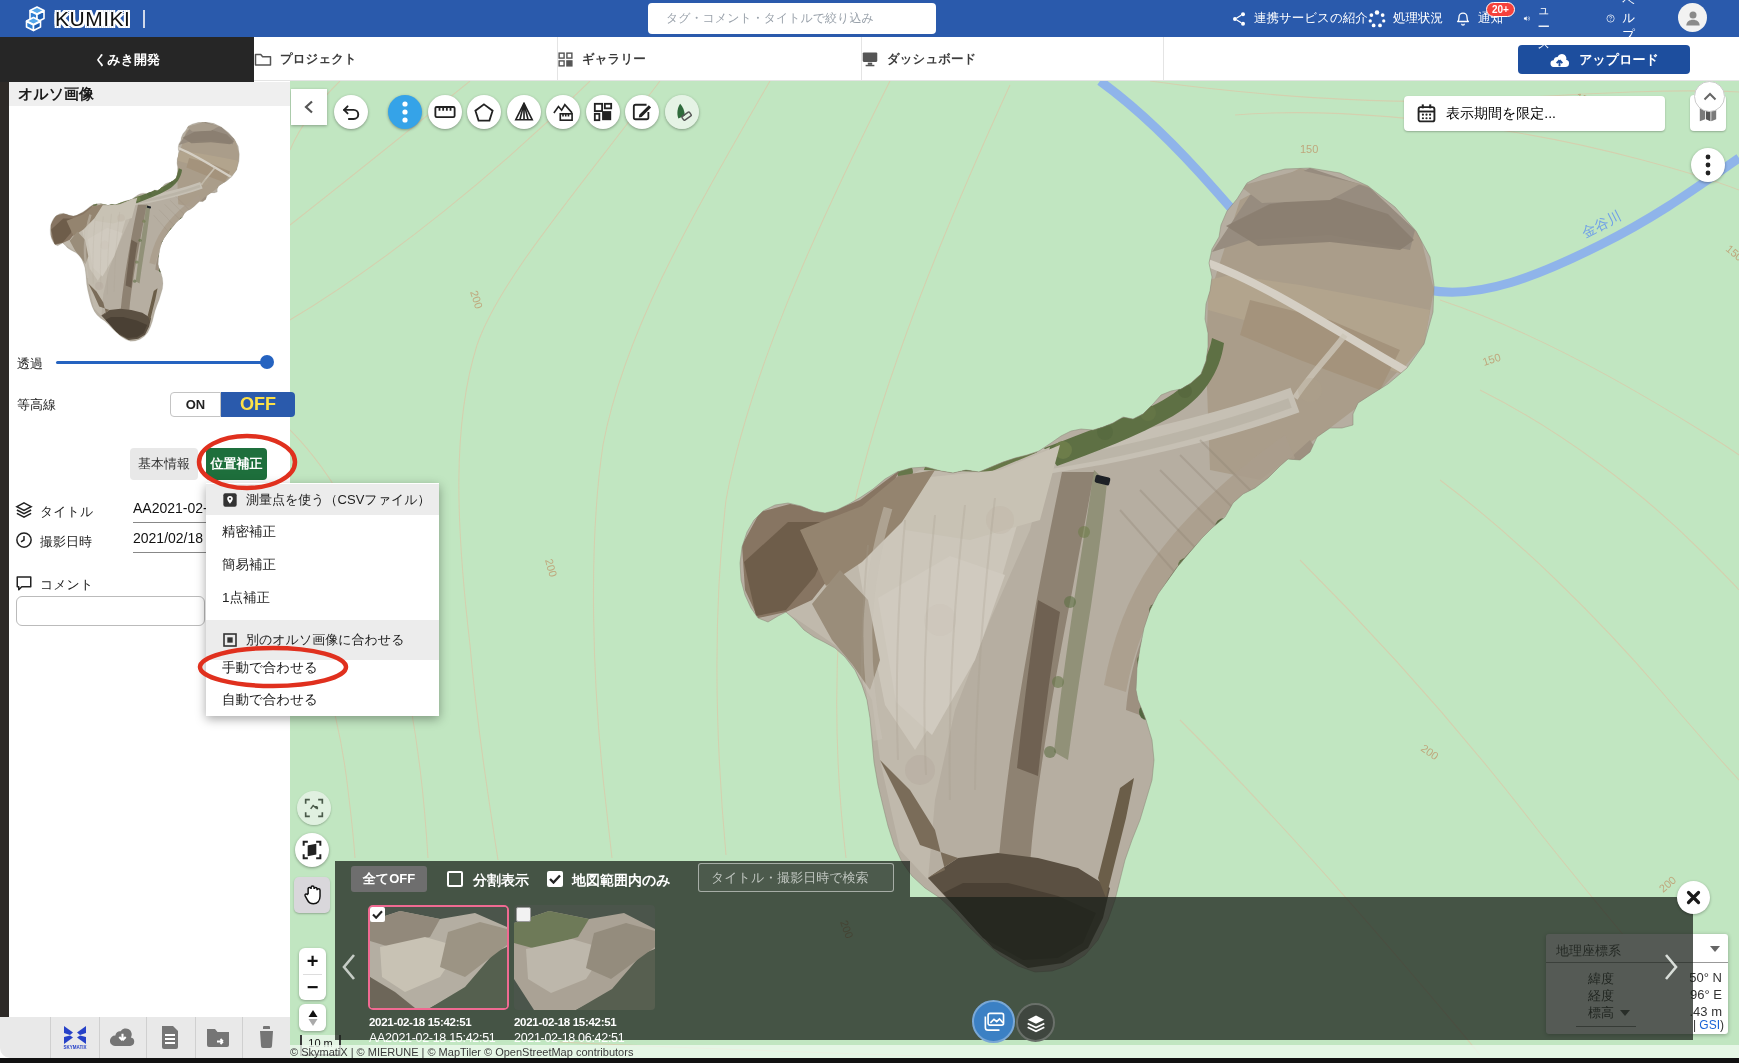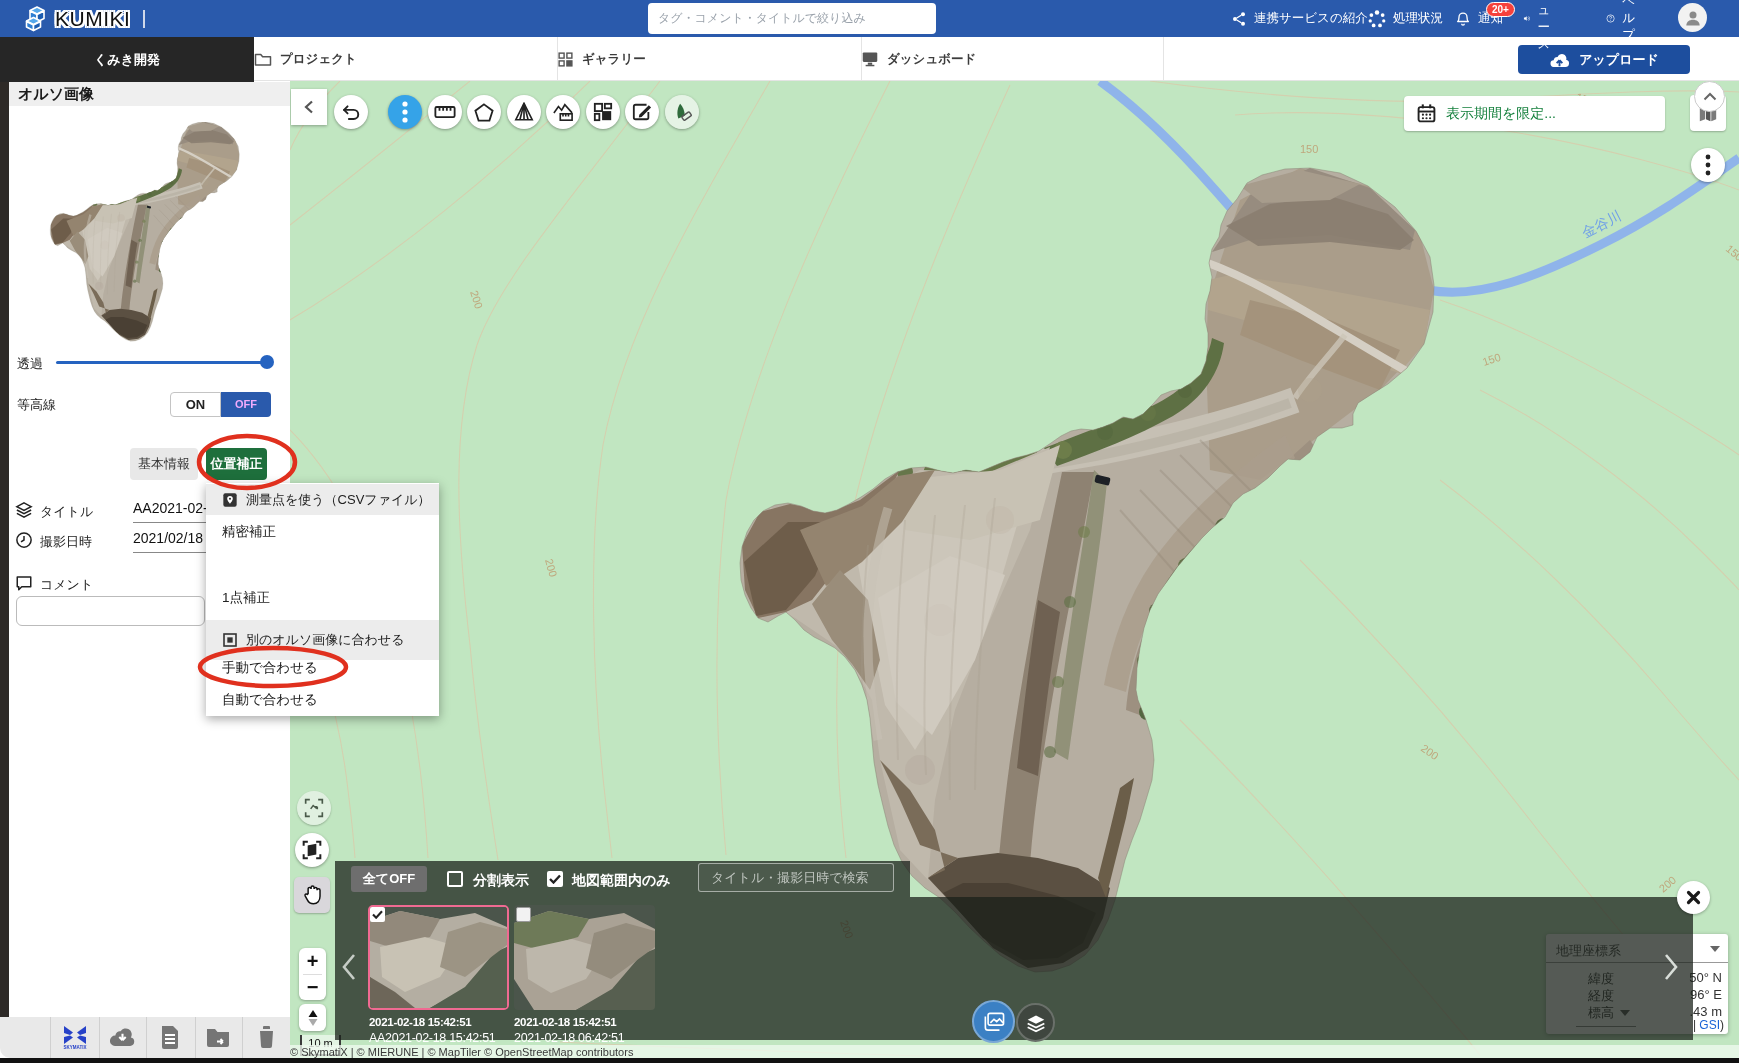--- a/index.html
+++ b/index.html
@@ -4,40 +4,40 @@
 <style>
 *{margin:0;padding:0;box-sizing:border-box}
 body{font-family:"Liberation Sans",sans-serif}
 #page{position:relative;width:1739px;height:1063px;overflow:hidden;background:#c1e6c1;font-family:"Liberation Sans",sans-serif}
 
 #topbar{position:absolute;left:0;top:0;width:1739px;height:37px;background:#2a5aac;z-index:30}
 #logo{position:absolute;left:24px;top:5px;display:flex;align-items:center}
 #kumikitext{font-size:21px;font-weight:normal;color:#111;letter-spacing:.5px;margin-left:5px;
  text-shadow:-2px -2px 0 #fff,2px -2px 0 #fff,-2px 2px 0 #fff,2px 2px 0 #fff,0 2px 0 #fff,0 -2px 0 #fff,2px 0 0 #fff,-2px 0 0 #fff}
 #logosep{position:absolute;left:143px;top:10px;width:2px;height:18px;background:#cfd8ea}
-#topsearch{position:absolute;left:648px;top:3px;width:288px;height:31px;background:#fff;border-radius:4px;color:#9aa2ab;font-size:12px;line-height:31px;padding-left:10px}
+#topsearch{position:absolute;left:648px;top:3px;width:288px;height:31px;background:#fff;border-radius:4px;color:#9aa2ab;font-size:12px;line-height:31px;padding-left:18px}
 .topitem{display:flex;align-items:center;color:#fff;font-size:12.5px;gap:7px}
 #topright{position:absolute;left:0;top:0;width:1528px;height:37px}
 .topitem{position:absolute;top:0;height:37px}
 #badge{position:absolute;left:31px;top:2px;background:#f6413c;color:#fff;font-size:10px;font-weight:bold;border-radius:8px;padding:1px 5px;border:1px solid #fff}
 #avatar{width:29px;height:29px;border-radius:50%;background:#f2f2f2;display:flex;align-items:center;justify-content:center}
 
 #navrow{position:absolute;left:0;top:37px;width:1739px;height:44px;background:#fff;z-index:29;border-bottom:1px solid #e4e4e4}
 #blacktab{position:absolute;left:0;top:0;width:254px;height:45px;background:#262626;color:#fff;font-size:13px;font-weight:bold;display:flex;align-items:center;justify-content:center}
 .navtab{position:absolute;top:0;height:44px;display:flex;align-items:center;justify-content:flex-start;gap:8px;color:#3c3c3c;font-size:12.5px;font-weight:bold}
 .navsep{position:absolute;top:0;width:1px;height:44px;background:#e4e4e4}
 #upload{position:absolute;left:1518px;top:8px;width:172px;height:29px;background:#1d4e9e;border-radius:4px;color:#fff;font-size:13px;font-weight:bold;display:flex;align-items:center;justify-content:center;gap:9px}
 #chevcirc{position:absolute;left:1694px;top:44px;width:31px;height:31px;border-radius:50%;background:#fff;border:1px solid #ccc;display:flex;align-items:center;justify-content:center}
 
 #map{position:absolute;left:290px;top:81px;width:1449px;height:982px;overflow:hidden;background:#c1e6c1}
 #mapsvg{position:absolute;left:0;top:0}
 
 .circbtn{position:absolute;width:34px;height:34px;border-radius:50%;background:#fff;box-shadow:0 1px 3px rgba(0,0,0,.35);display:flex;align-items:center;justify-content:center;z-index:5}
 #collapse{position:absolute;left:291px;top:89px;width:36px;height:36px;background:#fff;box-shadow:0 1px 3px rgba(0,0,0,.3);display:flex;align-items:center;justify-content:center;z-index:5}
-#dateinput{position:absolute;left:1404px;top:96px;width:261px;height:35px;background:#fff;border-radius:4px;box-shadow:0 1px 2px rgba(0,0,0,.25);display:flex;align-items:center;z-index:5;color:#15803d;font-size:14px}
+#dateinput{position:absolute;left:1404px;top:96px;width:261px;height:35px;background:#fff;border-radius:4px;box-shadow:0 1px 2px rgba(0,0,0,.25);display:flex;align-items:center;z-index:5;color:#000000;font-size:14px}
 #mapbtn{position:absolute;left:1690px;top:95px;width:36px;height:36px;background:#fff;border-radius:4px;box-shadow:0 1px 2px rgba(0,0,0,.25);display:flex;align-items:center;justify-content:center;z-index:5}
 
 #stripbar{position:absolute;left:335px;top:861px;width:575px;height:36px;background:rgba(25,33,25,.74);z-index:6}
 #bigpanel{position:absolute;left:335px;top:897px;width:1358px;height:143px;background:rgba(25,33,25,.74);z-index:6}
 #coordcard{position:absolute;left:1546px;top:934px;width:182px;height:100px;background:#fff;border-radius:3px;box-shadow:0 1px 4px rgba(0,0,0,.3);z-index:5;font-size:13px;color:#333}
 .pz{z-index:7}
 #attrib{position:absolute;left:290px;top:1045px;width:1449px;height:15px;background:rgba(240,250,240,.78);z-index:8;font-size:11px;color:#3a3a3a;text-align:left;line-height:15px;padding-right:12px}
 #botstrip{position:absolute;left:0;top:1058px;width:1739px;height:5px;background:#111;z-index:31}
 
 #sidebar{position:absolute;left:0;top:81px;width:290px;height:982px;background:#fff;z-index:10}
@@ -480,21 +480,21 @@
   <div id="sidehead">オルソ画像</div>
   <div id="sideleft"></div>
   <svg id="thumb" style="position:absolute;left:48px;top:41px" width="194" height="220" viewBox="740 168 696 807">
         <use href="#orthouse"></use>
       </svg>
   <div style="position:absolute;left:17px;top:274px" class="sl">透過</div>
   <div style="position:absolute;left:56px;top:280px;width:211px;height:3px;background:#2563c0;border-radius:2px"></div>
   <div style="position:absolute;left:260px;top:274px;width:14px;height:14px;border-radius:50%;background:#2563c0"></div>
   <div style="position:absolute;left:17px;top:315px" class="sl">等高線</div>
   <div style="position:absolute;left:170px;top:311px;width:51px;height:25px;background:#fff;border:1px solid #c4c4c4;border-radius:4px 0 0 4px;color:#222;font-size:13px;font-weight:bold;text-align:center;line-height:24px">ON</div>
-  <div style="position:absolute;left:221px;top:311px;width:50px;height:25px;background:#2a5aac;border-radius:0 4px 4px 0;color:#f0abfc;font-size:11px;font-weight:bold;text-align:center;line-height:25px">OFF</div>
+  <div style="position:absolute;left:221px;top:311px;width:74px;height:25px;background:#2a5aac;border-radius:0 4px 4px 0;color:#fde047;font-size:18px;font-weight:bold;text-align:center;line-height:25px">OFF</div>
   <div style="position:absolute;left:130px;top:367px;width:68px;height:32px;background:#e8e8e8;border-radius:4px;color:#333;font-size:13px;text-align:center;line-height:32px">基本情報</div>
   <div style="position:absolute;left:206px;top:367px;width:61px;height:32px;background:#1e6f3c;border-radius:4px;color:#fff;font-size:13px;font-weight:bold;text-align:center;line-height:32px">位置補正</div>
 
   <svg style="position:absolute;left:15px;top:420px" width="18" height="18" viewBox="0 0 24 24" fill="none" stroke="#222" stroke-width="2">
         <path d="M12,2.5 L21.5,7.5 L12,12.5 L2.5,7.5 Z"></path>
         <path d="M2.5,12 L12,17 L21.5,12 M2.5,16.5 L12,21.5 L21.5,16.5"></path>
       </svg>
   <div class="sl" style="position:absolute;left:40px;top:422px">タイトル</div>
   <div style="position:absolute;left:133px;top:419px;font-size:14px;color:#111">AA2021-02-1</div>
   <div style="position:absolute;left:133px;top:441px;width:73px;height:1px;background:#888"></div>
@@ -544,20 +544,21 @@
   </div>
 </div>
 
 <div id="dropdown">
   <div class="ddrow ddgray" style="top:1px;height:31px;font-size:13px"><svg width="16" height="16" viewBox="0 0 24 24" fill="#333">
           <rect x="2" y="2" width="20" height="20" rx="3"></rect>
           <path d="M12,6 a4.2,4.2 0 0,1 4.2,4.2 c0,3 -4.2,7.3 -4.2,7.3 s-4.2,-4.3 -4.2,-7.3 A4.2,4.2 0 0,1 12,6 Z" fill="#fff"></path>
           <circle cx="12" cy="10.2" r="1.6" fill="#333"></circle>
         </svg>測量点を使う（CSVファイル）</div>
   <div class="ddrow" style="top:32px;height:33px">精密補正</div>
+  <div class="ddrow" style="top:65px;height:33px">簡易補正</div>
   <div class="ddrow" style="top:98px;height:33px">1点補正</div>
   <div class="ddrow ddgray" style="top:137px;height:40px;font-size:13px"><svg width="16" height="16" viewBox="0 0 24 24" fill="none" stroke="#333" stroke-width="2.4">
           <rect x="3" y="3" width="18" height="18"></rect>
           <rect x="8" y="8" width="8" height="8" fill="#333" stroke="none"></rect>
         </svg>別のオルソ画像に合わせる</div>
   <div class="ddrow" style="top:168px;height:33px">手動で合わせる</div>
   <div class="ddrow" style="top:201px;height:32px">自動で合わせる</div>
 </div>
 
 <svg id="redell1" width="110" height="60">

